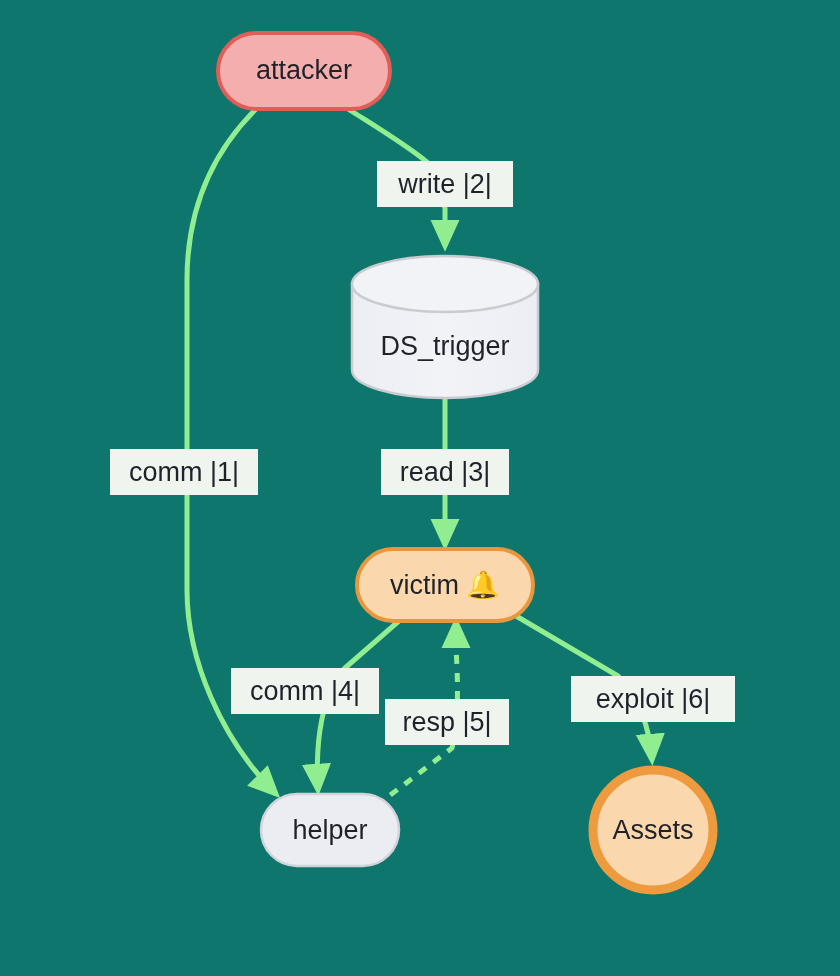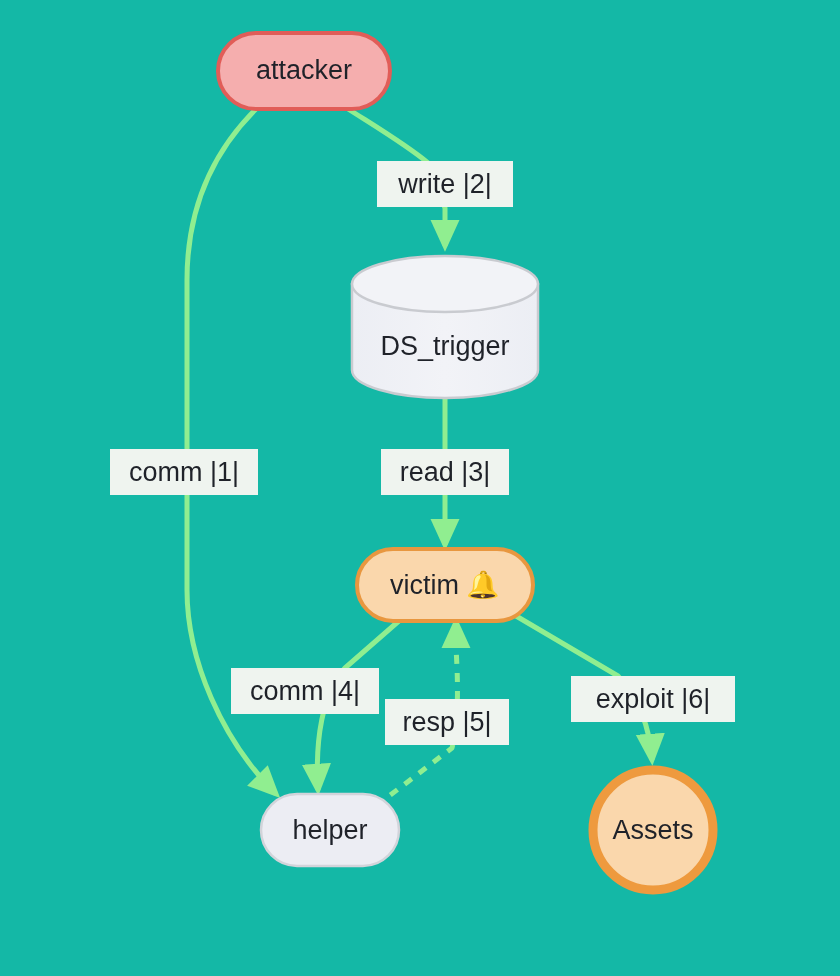--- a/index.html
+++ b/index.html
@@ -10,21 +10,21 @@
   body {
     width: 840px;
     height: 976px;
     font-family: "Liberation Sans", sans-serif;
     overflow: hidden;
   }
   #diagram-root {
     position: relative;
     width: 840px;
     height: 976px;
-    background: #14b8a6;
+    background: #0f766e;
   }
   svg.diagram-canvas {
     position: absolute;
     left: 0;
     top: 0;
     width: 840px;
     height: 976px;
     display: block;
   }
   .edge-path {

